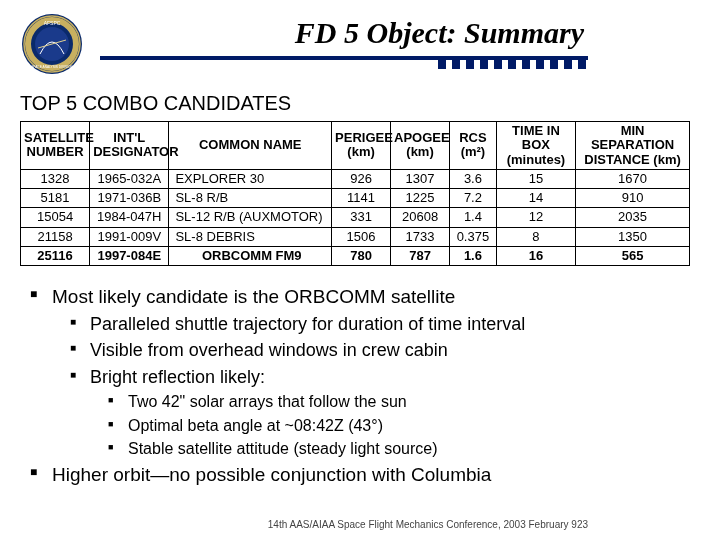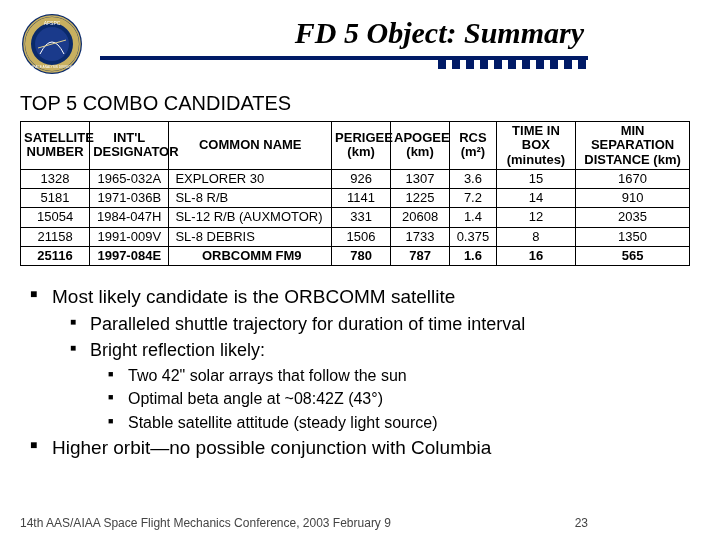--- a/index.html
+++ b/index.html
@@ -30,21 +30,21 @@
   tr.bold td { font-weight: bold; text-align: center; }
   .bullets { margin: 18px 0 0 10px; font-size: 19px; line-height: 1.35; }
   .bullets ul { list-style: none; padding-left: 0; margin-top: 7px; }
   .bullets li { position: relative; padding-left: 22px; margin-bottom: 2px; }
   .bullets li::before { content: "■"; position: absolute; left: 0; top: 2px; font-size: 12px; color: #000; }
   .bullets ul ul { margin-top: 2px; margin-left: 18px; font-size: 18px; }
   .bullets ul ul li { padding-left: 20px; }
   .bullets ul ul li::before { font-size: 10px; top: 3px; }
   .bullets ul ul ul { margin-left: 18px; font-size: 16px; }
   .bullets ul ul ul li::before { font-size: 9px; top: 3px; }
-  .footer { position: absolute; bottom: 10px; left: 20px; right: 20px; display: flex; justify-content: space-between; font-size: 12px; color: #444; }
+  .footer { position: absolute; bottom: 10px; left: 20px; right: 20px; display: flex; justify-content: flex-end; font-size: 10px; color: #444; }
 </style>
 </head>
 <body>
 
 <div class="slide">
 
   <div class="header">
     <div class="logo-wrap">
       <svg class="logo" viewBox="0 0 64 64">
         <circle cx="32" cy="32" r="30" fill="#0a2a6b"></circle>
@@ -156,20 +156,21 @@
           </tr>
         </tbody>
     </table>
   </div>
 
   <div class="bullets">
     <ul>
       <li><span>Most likely candidate is the ORBCOMM satellite</span>
         <ul>
           <li>Paralleled shuttle trajectory for duration of time interval</li>
+          <li>Visible from overhead windows in crew cabin</li>
           <li><span>Bright reflection likely:</span>
             <ul>
               <li>Two 42" solar arrays that follow the sun</li>
               <li>Optimal beta angle at ~08:42Z (43°)</li>
               <li>Stable satellite attitude (steady light source)</li>
             </ul>
           </li>
         </ul>
       </li>
       <li>Higher orbit—no possible conjunction with Columbia</li>

